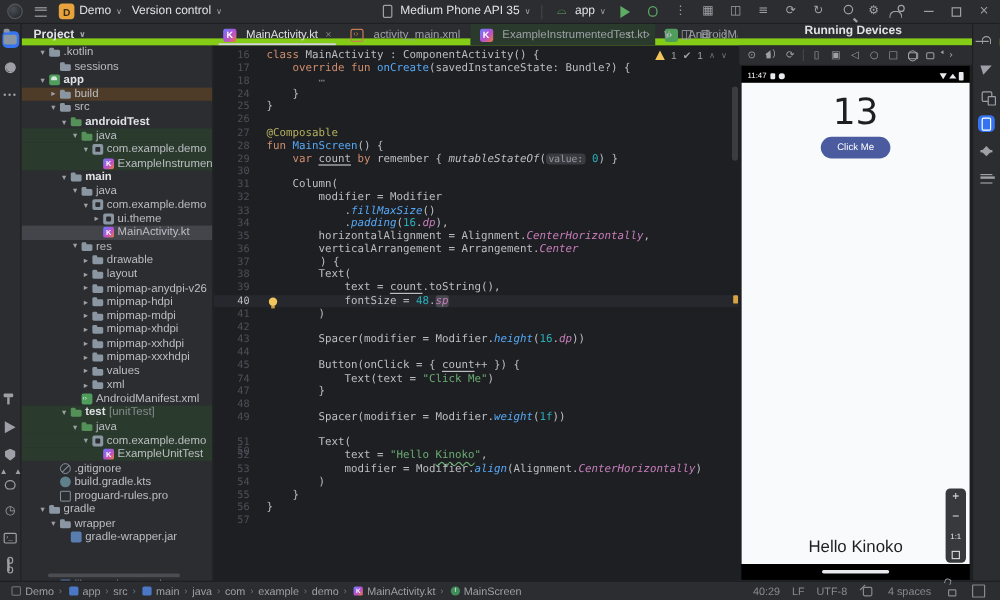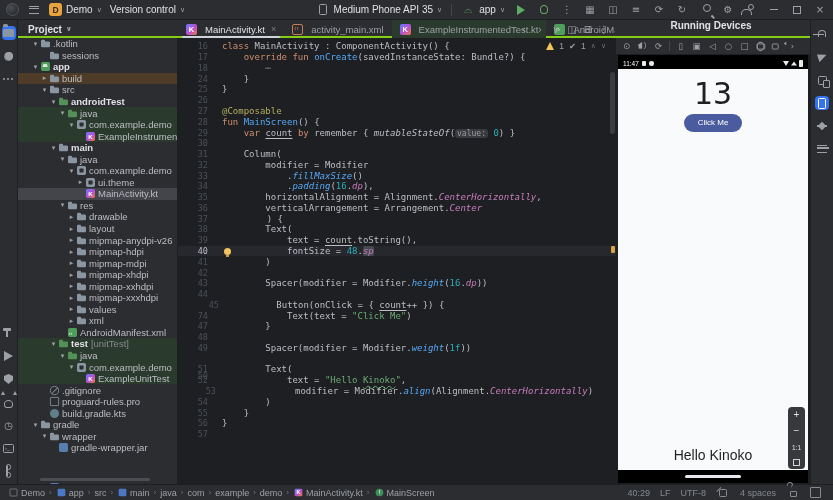--- a/index.html
+++ b/index.html
@@ -105,21 +105,21 @@
   
   #titlebar { position:absolute; left:0; top:0; width:833px; height:20px; background:#2b2d30;
      border-bottom:1px solid #1e1f22; display:flex; align-items:center; padding:0 6px; gap:8px; font-size:10px; color:#dfe1e5; }
   .tb-group { display:flex; align-items:center; gap:4px; }
   .chip-badge { width:13px; height:13px; border-radius:3px; background:#e8a33d; color:#3b2c10; font-weight:bold;
      font-size:8.5px; display:flex; align-items:center; justify-content:center; }
   .chev { font-size:7px; color:#9da0a6; font-family:"DejaVu Sans",sans-serif; }
   #tb-right { margin-left:auto; display:flex; align-items:center; gap:9px; }
   .tb-sep { width:1px; height:12px; background:#43454a; }
 
-  #tabsrow { position:absolute; left:0; top:20px; width:833px; height:18px; background:#2b2d30; border-bottom:2px solid #84cc16; }
+  #tabsrow { position:absolute; left:0; top:20px; width:833px; height:18px; background:#2b2d30; border-bottom:6px solid #84cc16; }
   #proj-header { position:absolute; left:18px; top:0; width:160px; height:18px; display:flex; align-items:center;
      padding-left:10px; gap:4px; font-size:10px; font-weight:bold; color:#dfe1e5; }
   #tabs { position:absolute; left:178px; top:0; width:437px; height:18px; display:flex; align-items:stretch; overflow:hidden; }
   .tab { display:flex; align-items:center; gap:4px; padding:0 8px; font-size:9.5px; color:#9da0a6; position:relative; }
   .tab.active { color:#dfe1e5; }
   .tab.active::after { content:""; position:absolute; left:4px; right:4px; bottom:0; height:2px; background:#cfd3da; border-radius:1px; }
   .tab.test { background:#2a3b2d; }
   .tab .close { margin-left:2px; color:#7a7e85; font-size:9px; }
   #tabctl { position:absolute; right:222px; top:0; height:18px; display:flex; align-items:center; gap:2px; }
   #devheader { position:absolute; left:618px; top:0; width:192px; height:18px; display:flex; align-items:center; padding:0 4px;flex-direction:column; }
@@ -493,27 +493,27 @@
         <span class="ti ti-kt">K</span>
         <span>ExampleUnitTest</span>
       </div>
       <div class="trow" style="padding-left: 22px;">
         <span class="tchev"></span>
         <span class="ti ti-git"></span>
         <span>.gitignore</span>
       </div>
       <div class="trow" style="padding-left: 22px;">
         <span class="tchev"></span>
+        <span class="ti ti-grd"></span>
+        <span>build.gradle.kts</span>
+      </div>
+      <div class="trow" style="padding-left: 22px;">
+        <span class="tchev"></span>
         <span class="ti ti-file"></span>
         <span>proguard-rules.pro</span>
-      </div>
-      <div class="trow" style="padding-left: 22px;">
-        <span class="tchev"></span>
-        <span class="ti ti-grd"></span>
-        <span>build.gradle.kts</span>
       </div>
       <div class="trow" style="padding-left: 13px;">
         <span class="tchev">▾</span>
         <span class="ti ti-fld"></span>
         <span>gradle</span>
       </div>
       <div class="trow" style="padding-left: 22px;">
         <span class="tchev">▾</span>
         <span class="ti ti-fld"></span>
         <span>wrapper</span>
@@ -632,21 +632,21 @@
         <span class="ctext"></span>
       </div>
       <div class="cline" style="top: 239.94px;">
         <span class="lnum">43</span>
         <span class="ctext"><span class="tok ">        Spacer(modifier = Modifier.</span><span class="tok ext">height</span><span class="tok ">(</span><span class="tok num">16</span><span class="tok ">.</span><span class="tok prop">dp</span><span class="tok ">))</span></span>
       </div>
       <div class="cline" style="top: 250.71px;">
         <span class="lnum">44</span>
         <span class="ctext"></span>
       </div>
-      <div class="cline" style="top: 261.48px; margin-left: 11px;">
+      <div class="cline" style="top: 261.48px;">
         <span class="lnum">45</span>
         <span class="ctext"><span class="tok ">        Button(onClick = { </span><span class="tok u">count</span><span class="tok ">++ }) {</span></span>
       </div>
       <div class="cline" style="top: 272.25px;">
         <span class="lnum">74</span>
         <span class="ctext"><span class="tok ">            Text(text = </span><span class="tok str">"Click Me"</span><span class="tok ">)</span></span>
       </div>
       <div class="cline" style="top: 283.02px;">
         <span class="lnum">47</span>
         <span class="ctext"><span class="tok ">        }</span></span>
@@ -664,21 +664,21 @@
         <span class="ctext"></span>
       </div>
       <div class="cline" style="top: 326.1px;">
         <span class="lnum">51</span>
         <span class="ctext"><span class="tok ">        Text(</span></span>
       </div>
       <div class="cline" style="top: 336.87px;">
         <span class="lnum">52</span>
         <span class="ctext"><span class="tok ">            text = </span><span class="tok str">"Hello </span><span class="tok str wavy">Kinoko</span><span class="tok str">"</span><span class="tok ">,</span></span>
       </div>
-      <div class="cline" style="top: 347.64px; padding-left: 8px;">
+      <div class="cline" style="top: 347.64px;">
         <span class="lnum">53</span>
         <span class="ctext"><span class="tok ">            modifier = Modifier.</span><span class="tok ext">align</span><span class="tok ">(Alignment.</span><span class="tok prop">CenterHorizontally</span><span class="tok ">)</span></span>
       </div>
       <div class="cline" style="top: 358.41px;">
         <span class="lnum">54</span>
         <span class="ctext"><span class="tok ">        )</span></span>
       </div>
       <div class="cline" style="top: 369.18px;">
         <span class="lnum">55</span>
         <span class="ctext"><span class="tok ">    }</span></span>

